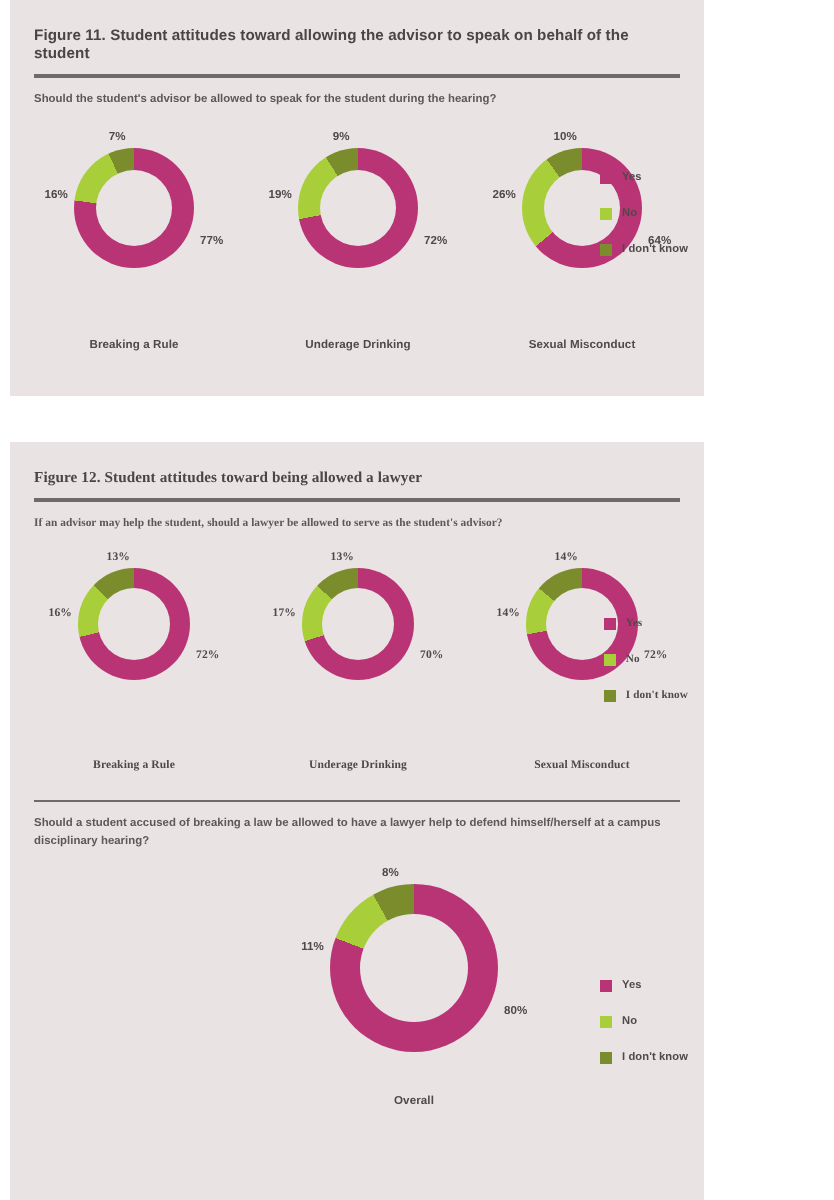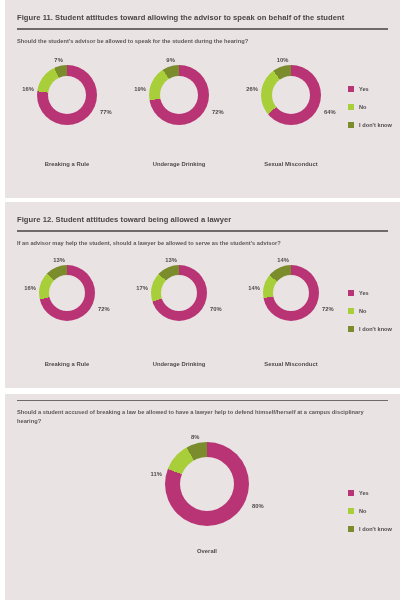--- a/index.html
+++ b/index.html
@@ -8,36 +8,36 @@
     background: #ffffff;
   }
   body {
     width: 417px;
     height: 600px;
     font-family: "Liberation Sans", sans-serif;
     overflow: hidden;
     position: relative;
   }
   .page {
-    width: 400px;
+    width: 352px;
     height: 600px;
     position: relative;
     background: #ffffff;
     box-sizing: border-box;
   }
   .figure-card {
     position: absolute;
     left: 5px;
     right: 0px;
     background: #e9e3e4;
     box-sizing: border-box;
     padding: 0;
   }
   #card-fig11 { top: 0px; height: 198px; }
-  #card-fig12 { top: 202px; height: 186px; }
+  #card-fig12 { top: 221px; height: 186px; font-family: Liberation Serif, serif; }
   #card-fig13 { top: 394px; height: 206px; }
 
   .fig-title {
     font-size: 7.6px;
     font-weight: bold;
     color: #4b4547;
     padding: 13px 12px 0 12px;
     letter-spacing: 0.05px;
     line-height: 1.2;
   }

